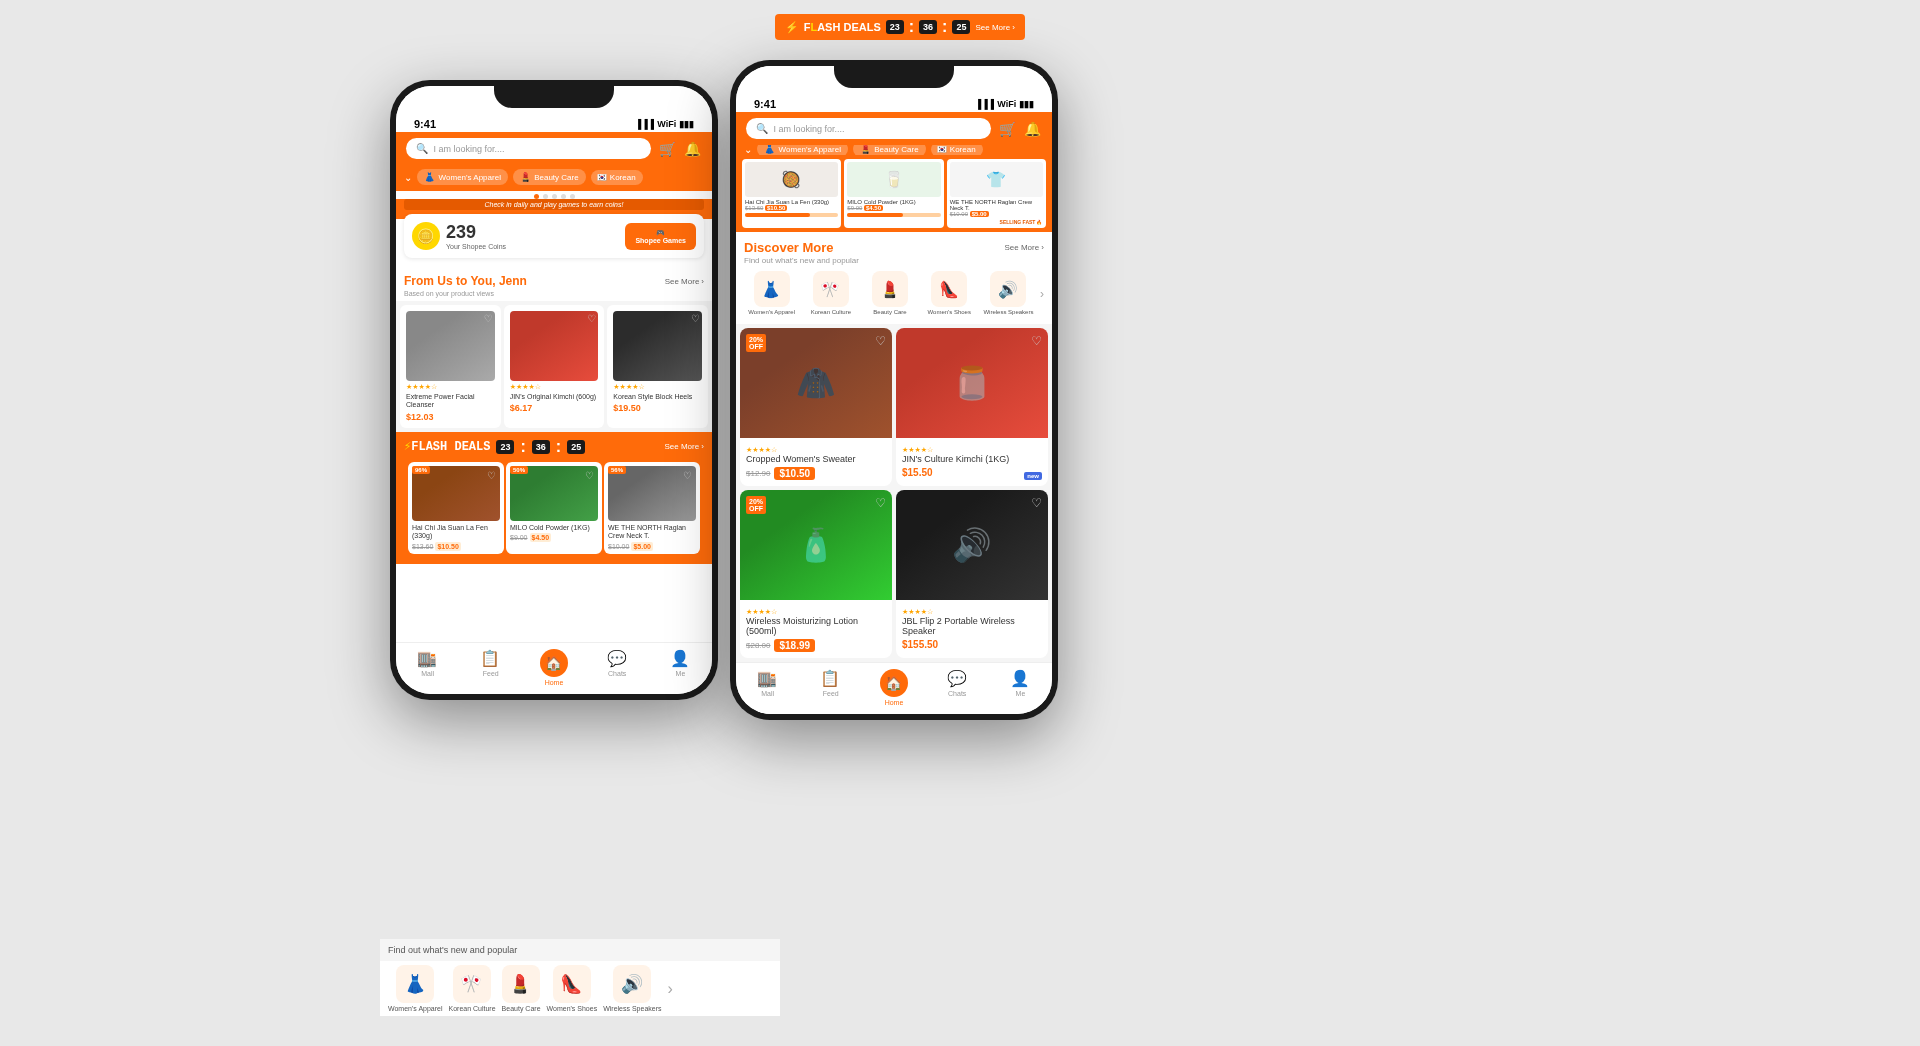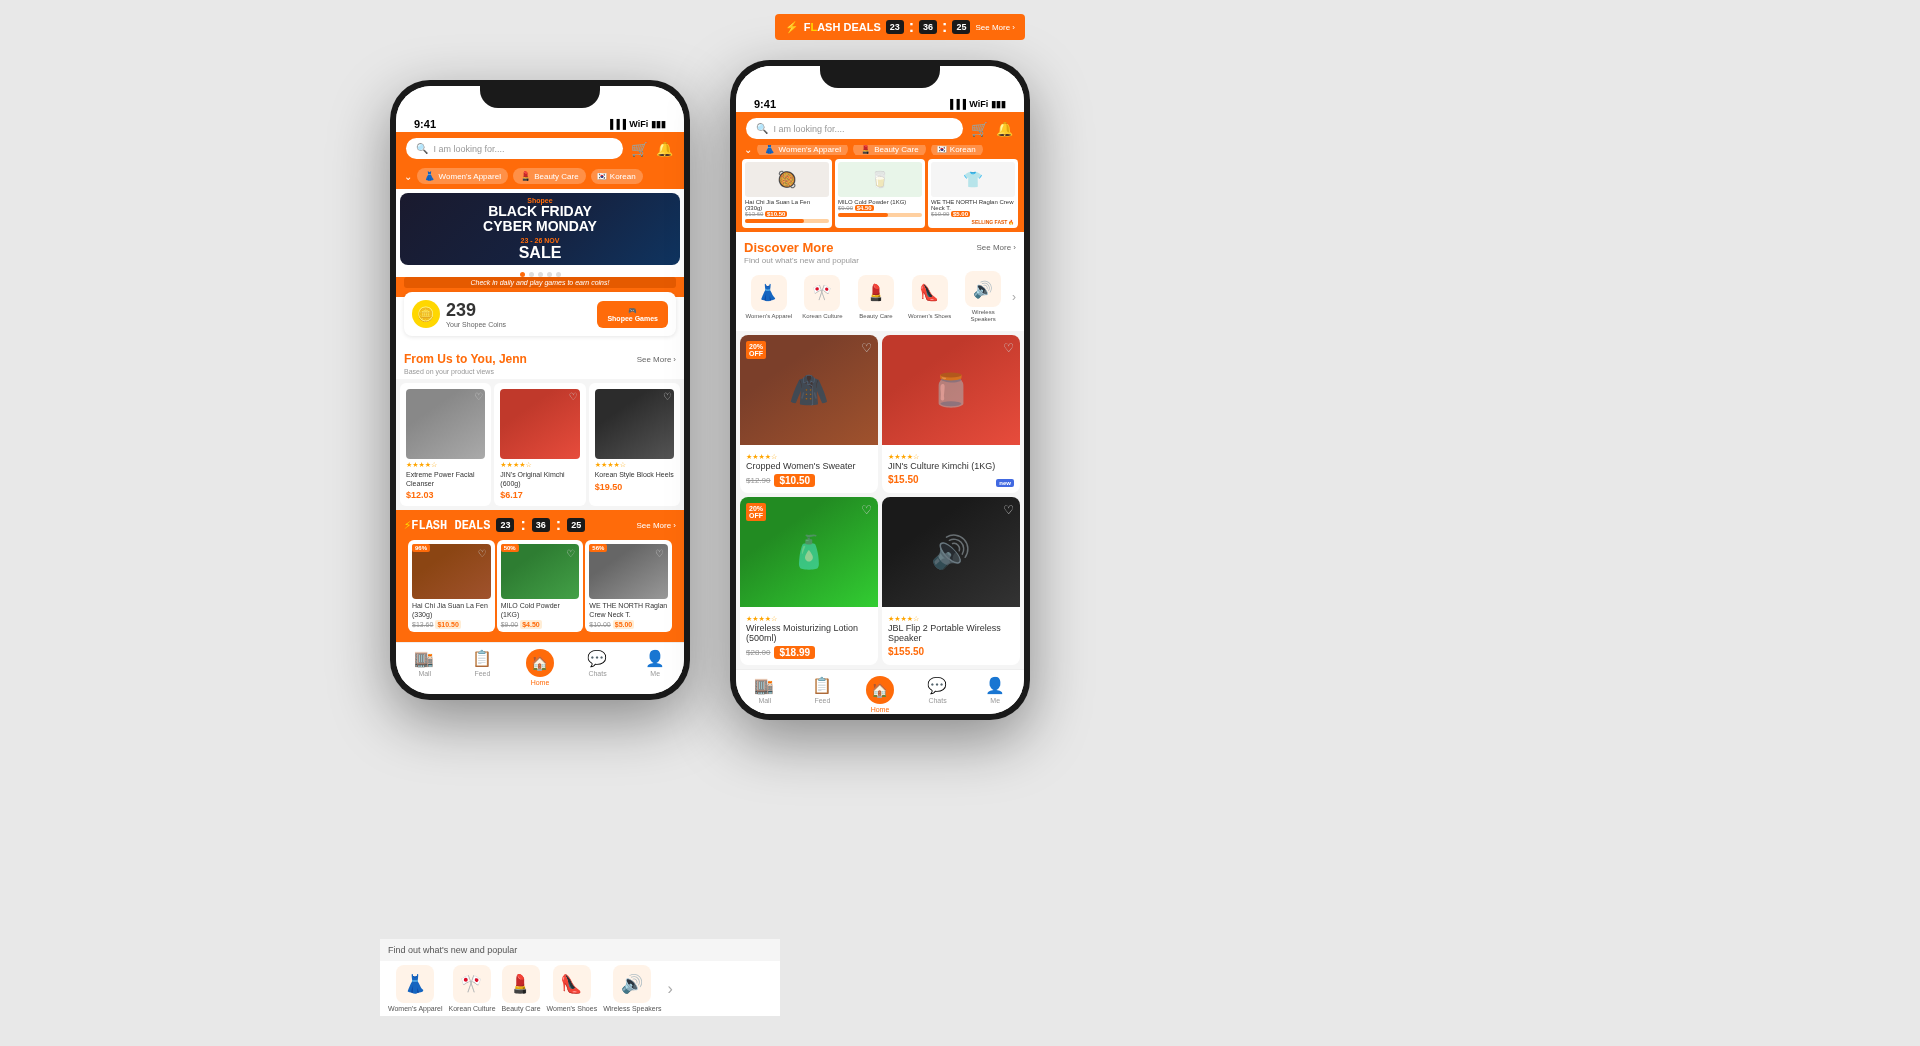--- a/index.html
+++ b/index.html
@@ -21,21 +21,21 @@
       height: 1046px;
       background: #e8e8e8;
       display: flex;
       align-items: center;
       justify-content: center;
     }
 
     
     .phone {
       position: absolute;
-      width: 300px;
+      width: 328px;
       height: 620px;
       border-radius: 40px;
       background: #1a1a1a;
       box-shadow: 0 20px 60px rgba(0,0,0,0.4);
       overflow: hidden;
     }
 
     .phone-inner {
       position: absolute;
       top: 6px; left: 6px; right: 6px; bottom: 6px;
@@ -519,31 +519,20 @@
           </div>
           <div class="pill">
             <span class="pill-icon">💄</span>
             <span>Beauty Care</span>
           </div>
           <div class="pill">
             <span>🇰🇷 Korean</span>
           </div>
         </div>
 
-        <div class="promo-banner">
-          <div style="text-align:center;">
-            <div class="banner-shopee">Shopee</div>
-            <div class="banner-title">
-              <span>BLACK FRIDAY</span><br>
-              <span>CYBER MONDAY</span>
-            </div>
-            <div class="banner-date">23 - 26 NOV</div>
-            <div class="banner-sale">SALE</div>
-          </div>
-        </div>
         <div class="banner-dots">
           <div class="dot active"></div>
           <div class="dot"></div>
           <div class="dot"></div>
           <div class="dot"></div>
           <div class="dot"></div>
         </div>
 
         <div class="coins-area">
           <div class="coins-banner-text">Check in daily and play games to earn coins!</div>

